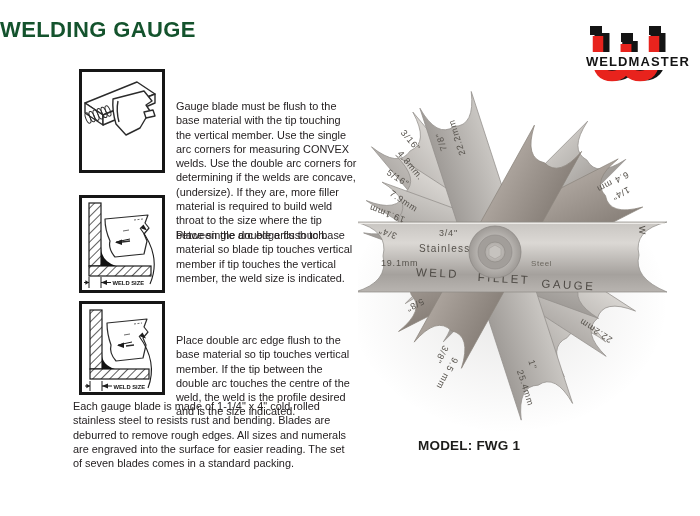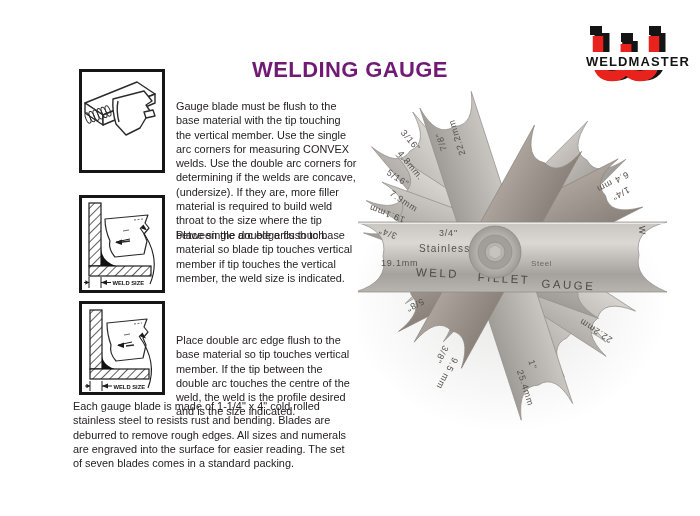--- a/index.html
+++ b/index.html
@@ -1,19 +1,19 @@
 <!DOCTYPE html>
 <html><head>
 <meta charset="utf-8">
 <style>
   html,body{margin:0;padding:0;}
   body{width:700px;height:516px;background:#ffffff;position:relative;overflow:hidden;
        font-family:"Liberation Sans",sans-serif;color:#262223;}
-  .page-title{position:absolute;top:17px;left:0;width:100%;text-align:center;
-       font-size:22px;font-weight:bold;letter-spacing:.4px;color:#701a75;margin-top:40px;}
+  .page-title{position:absolute;top:17px;left:0;width:100%;text-align:left;
+       font-size:22px;font-weight:bold;letter-spacing:.4px;color:#14532d;}
   .logo{position:absolute;left:582px;top:22px;width:112px;height:86px;text-align:center;}
   .dia{position:absolute;border:3px solid #161616;background:#fff;}
   .dia1{left:79px;top:69px;}
   .dia2{left:79px;top:195px;}
   .dia3{left:79px;top:301px;}
   .txt{position:absolute;left:176px;width:182px;font-size:10.9px;line-height:1.31;color:#262223;margin-top:32px;}
   .txt1{top:67px;}
   .txt2{top:196px;}
   .txt3{top:301px;}
   .footer-para{position:absolute;left:73px;top:399px;width:281px;font-size:10.9px;
@@ -267,13 +267,14 @@
         <circle r="10" fill="url(#gS2)" stroke="#8d8985" stroke-width=".6"></circle>
         <polygon points="-6,-3.5 0,-7 6,-3.5 6,3.5 0,7 -6,3.5" fill="#c6c3bf" stroke="#9a9692" stroke-width=".5"></polygon>
       </g>
     </g>
 
     <text class="eng" transform="translate(281,138) rotate(88)">W</text>
   </svg>
 </div>
 
 <div class="caption">
+  <div>MODEL: FWG 1</div>
 </div>
 
 </body></html>

